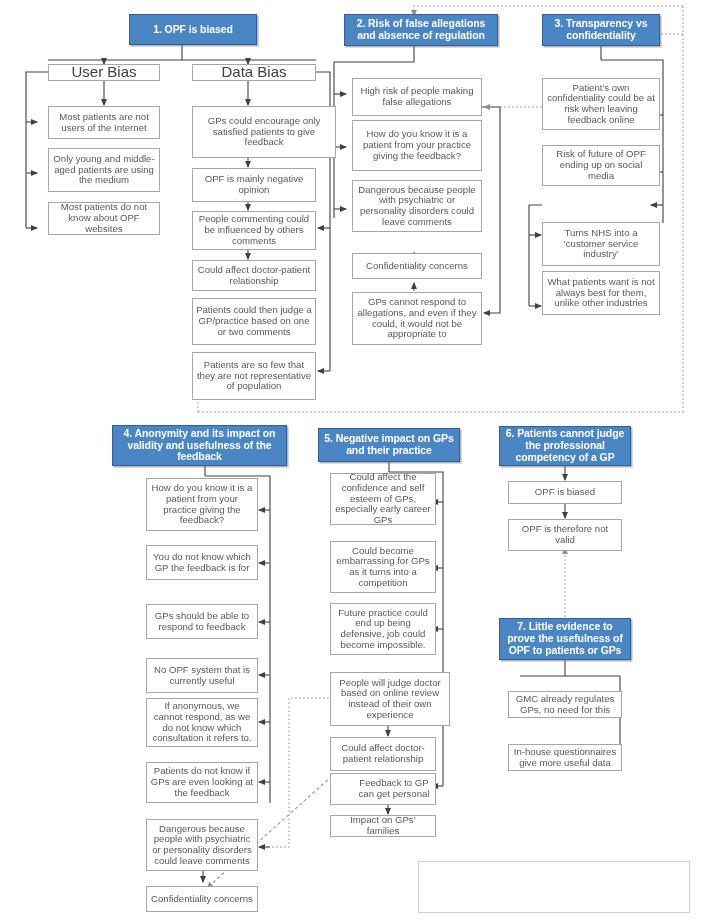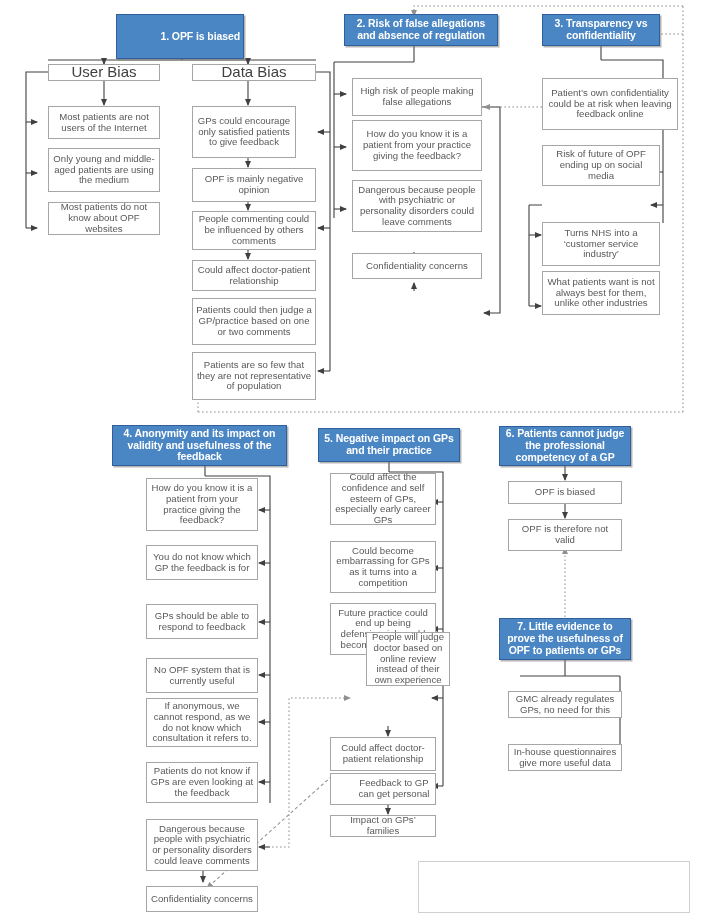--- a/index.html
+++ b/index.html
@@ -175,41 +175,41 @@
 
       <path d="M332,776 L207,888" marker-end="url(#ahd)"></path>
     </g>
 
     <g>
       <path d="M455,891 L492,891" stroke="#404040" stroke-width="1.1" fill="none" marker-end="url(#ah)"></path>
       <path d="M455,905 L492,905" stroke="#909090" stroke-width="1.1" fill="none" stroke-dasharray="1.6,2.2" marker-end="url(#ahd)"></path>
     </g>
   </svg>
 
-  <div class="node theme" style="left:116px; top:14px; width:128px; height:45px;justify-content:flex-end;">
+  <div class="node theme" style="left:129px; top:14px; width:128px; height:31px;">
     <span>1. OPF is biased</span>
   </div>
   <div class="node subhead" style="left:48px; top:64px; width:112px; height:17px;">
     <span>User Bias</span>
   </div>
   <div class="node subhead" style="left:192px; top:64px; width:124px; height:17px;">
     <span>Data Bias</span>
   </div>
 
   <div class="node sub" style="left:48px; top:106px; width:112px; height:33px;">
     <span>Most patients are not users of the Internet</span>
   </div>
   <div class="node sub" style="left:48px; top:148px; width:112px; height:44px;">
     <span>Only young and middle-aged patients are using the medium</span>
   </div>
   <div class="node sub" style="left:48px; top:202px; width:112px; height:33px;">
     <span>Most patients do not know about OPF websites</span>
   </div>
 
-  <div class="node sub" style="left:192px; top:106px; width:104px; height:52px;justify-content:center;">
+  <div class="node sub" style="left:192px; top:106px; width:144px; height:52px;justify-content:center;">
     <span>GPs could encourage only satisfied patients to give feedback</span>
   </div>
   <div class="node sub" style="left:192px; top:168px; width:124px; height:34px;">
     <span>OPF is mainly negative opinion</span>
   </div>
   <div class="node sub" style="left:192px; top:211px; width:124px; height:39px;">
     <span>People commenting could be influenced by others comments</span>
   </div>
   <div class="node sub" style="left:192px; top:260px; width:124px; height:31px;">
     <span>Could affect doctor-patient relationship</span>
@@ -229,25 +229,28 @@
   </div>
   <div class="node sub" style="left:352px; top:120px; width:130px; height:51px;">
     <span>How do you know it is a patient from your practice giving the feedback?</span>
   </div>
   <div class="node sub" style="left:352px; top:180px; width:130px; height:52px;">
     <span>Dangerous because people with psychiatric or personality disorders could leave comments</span>
   </div>
   <div class="node sub" style="left:352px; top:253px; width:130px; height:26px;">
     <span>Confidentiality concerns</span>
   </div>
+  <div class="node sub" style="left:352px; top:292px; width:130px; height:53px;">
+    <span>GPs cannot respond to allegations, and even if they could, it would not be appropriate to</span>
+  </div>
 
   <div class="node theme" style="left:542px; top:14px; width:118px; height:32px;">
     <span>3. Transparency vs confidentiality</span>
   </div>
-  <div class="node sub" style="left:542px; top:78px; width:136px; height:52px;">
+  <div class="node sub" style="left:542px; top:78px; width:118px; height:52px;">
     <span>Patient’s own confidentiality could be at risk when leaving feedback online</span>
   </div>
   <div class="node sub" style="left:542px; top:145px; width:118px; height:41px;">
     <span>Risk of future of OPF ending up on social media</span>
   </div>
   <div class="node sub" style="left:542px; top:222px; width:118px; height:44px;">
     <span>Turns NHS into a ‘customer service industry’</span>
   </div>
   <div class="node sub" style="left:542px; top:271px; width:118px; height:44px;">
     <span>What patients want is not always best for them, unlike other industries</span>
@@ -286,21 +289,21 @@
   </div>
   <div class="node sub" style="left:330px; top:473px; width:106px; height:52px;">
     <span>Could affect the confidence and self esteem of GPs, especially early career GPs</span>
   </div>
   <div class="node sub" style="left:330px; top:541px; width:106px; height:52px;">
     <span>Could become embarrassing for GPs as it turns into a competition</span>
   </div>
   <div class="node sub" style="left:330px; top:603px; width:106px; height:52px;">
     <span>Future practice could end up being defensive, job could become impossible.</span>
   </div>
-  <div class="node sub" style="left:330px; top:632px; width:84px; height:54px;margin-left:36px;">
+  <div class="node sub" style="left:330px; top:672px; width:120px; height:54px;">
     <span>People will judge doctor based on online review instead of their own experience</span>
   </div>
   <div class="node sub" style="left:330px; top:737px; width:106px; height:34px;">
     <span>Could affect doctor-patient relationship</span>
   </div>
   <div class="node sub" style="left:330px; top:773px; width:106px; height:32px;padding-left:22px;">
     <span>Feedback to GP can get personal</span>
   </div>
   <div class="node sub" style="left:330px; top:815px; width:106px; height:22px;">
     <span>Impact on GPs’ families</span>

